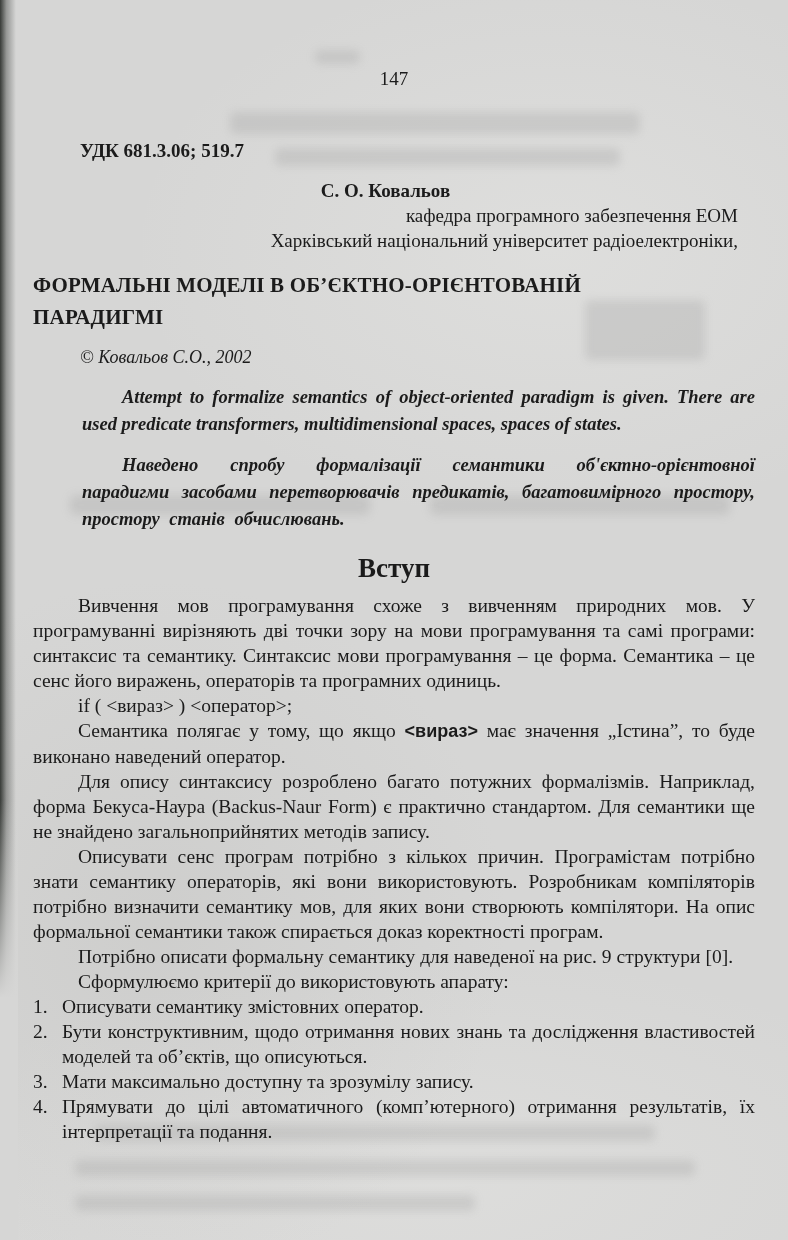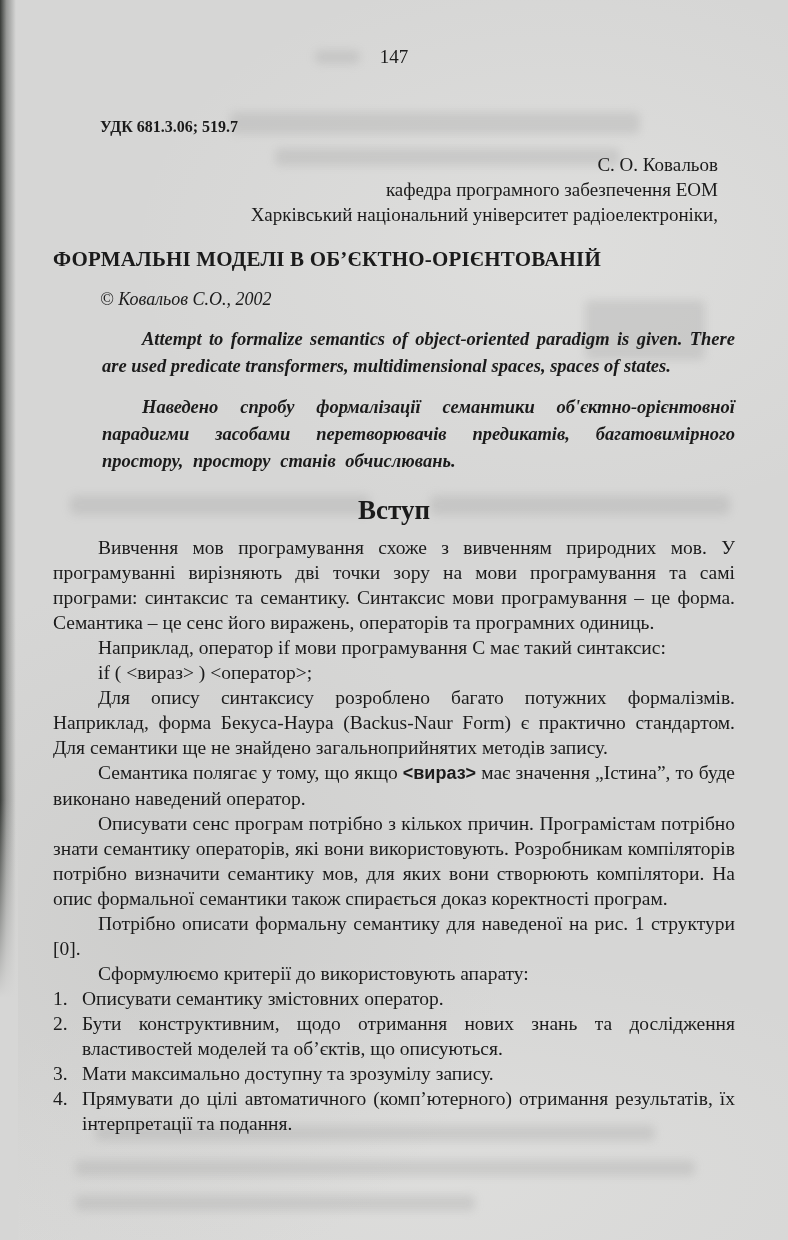--- a/index.html
+++ b/index.html
@@ -23,26 +23,26 @@
   }
   .gutter-fade {
     position:absolute; left:0; top:800px; width:18px; height:440px; z-index:1;
     background:linear-gradient(to bottom, rgba(214,214,213,0), #d6d6d5 45%);
   }
   
   .ghost {
     position:absolute; z-index:1; border-radius:6px;
     background:rgba(140,142,140,0.22); filter:blur(4px);
   }
-  .content { position:relative; z-index:2; padding:0 53px; }
+  .content { position:relative; z-index:2; padding:0 33px;margin-top:22px; }
 
   .page-num { padding-top:46px; text-align:center; font-size:19px; }
-  .udk { margin-top:50px; margin-left:47px; font-weight:bold; font-size:16px; }
+  .udk { margin-top:50px; margin-left:47px; font-weight:bold; font-size:19px; }
   .byline { margin-top:16px; text-align:right; padding-right:17px; font-size:19px; line-height:25px; }
-  .byline .name { font-weight:normal; }
+  .byline .name { font-weight:bold;text-align:center; }
   .title { margin-top:16px; font-weight:bold; font-size:21px; line-height:32px; letter-spacing:0.2px; }
   .copyright { margin-top:14px; margin-left:47px; font-style:italic; font-size:18px; }
   .abstract {
     margin-top:16px; margin-left:49px;
     font-weight:bold; font-style:italic;
     font-size:18.5px; line-height:27px;
     text-align:justify; text-indent:40px;
   }
   .abstract.uk { margin-top:14px; word-spacing:5px; }
   .section-h { margin-top:20px; text-align:center; font-weight:bold; font-size:27px; }
@@ -80,38 +80,38 @@
     <div class="udk">УДК 681.3.06; 519.7</div>
 
     <div class="byline">
       <div class="name">С. О. Ковальов</div>
       <div>кафедра програмного забезпечення ЕОМ</div>
       <div>Харківський національний університет радіоелектроніки,</div>
     </div>
 
     <div class="title">
       <div>ФОРМАЛЬНІ МОДЕЛІ В ОБ’ЄКТНО-ОРІЄНТОВАНІЙ</div>
+      <div>ПАРАДИГМІ</div>
     </div>
 
     <div class="copyright">© Ковальов С.О., 2002</div>
 
     <div class="abstract en">Attempt to formalize semantics of object-oriented paradigm is given. There are used predicate transformers, multidimensional spaces, spaces of states.</div>
 
     <div class="abstract uk">Наведено спробу формалізації семантики об'єктно-орієнтовної парадигми засобами перетворювачів предикатів, багатовимірного простору, простору станів обчислювань.</div>
 
     <div class="section-h">Вступ</div>
 
     <div class="bodytext">
       <p>Вивчення мов програмування схоже з вивченням природних мов. У програмуванні вирізняють дві точки зору на мови програмування та самі програми: синтаксис та семантику. Синтаксис мови програмування – це форма. Семантика – це сенс його виражень, операторів та програмних одиниць.</p>
-      <p class="noj">Наприклад, оператор if мови програмування С має такий синтаксис:</p>
       <p class="noj">if ( &lt;вираз&gt; ) &lt;оператор&gt;;</p>
+      <p><span>Семантика полягає у тому, що якщо </span><span class="term-sans">&lt;вираз&gt;</span><span> має значення „Істина”, то буде виконано наведений оператор.</span></p>
       <p>Для опису синтаксису розроблено багато потужних формалізмів. Наприклад, форма Бекуса-Наура (Backus-Naur Form) є практично стандартом. Для семантики ще не знайдено загальноприйнятих методів запису.</p>
-      <p><span>Семантика полягає у тому, що якщо </span><span class="term-sans">&lt;вираз&gt;</span><span> має значення „Істина”, то буде виконано наведений оператор.</span></p>
       <p>Описувати сенс програм потрібно з кількох причин. Програмістам потрібно знати семантику операторів, які вони використовують. Розробникам компіляторів потрібно визначити семантику мов, для яких вони створюють компілятори. На опис формальної семантики також спирається доказ коректності програм.</p>
-      <p>Потрібно описати формальну семантику для наведеної на рис. 1 структури [0].</p>
+      <p>Потрібно описати формальну семантику для наведеної на рис. 9 структури [0].</p>
       <p>Сформулюємо критерії до використовують апарату:</p>
 
       <div class="olist">
         <div class="li">
           <span class="num">1.</span>
           <span class="txt">Описувати семантику змістовних оператор.</span>
         </div>
         <div class="li">
           <span class="num">2.</span>
           <span class="txt">Бути конструктивним, щодо отримання нових знань та дослідження властивостей моделей та об’єктів, що описуються.</span>

